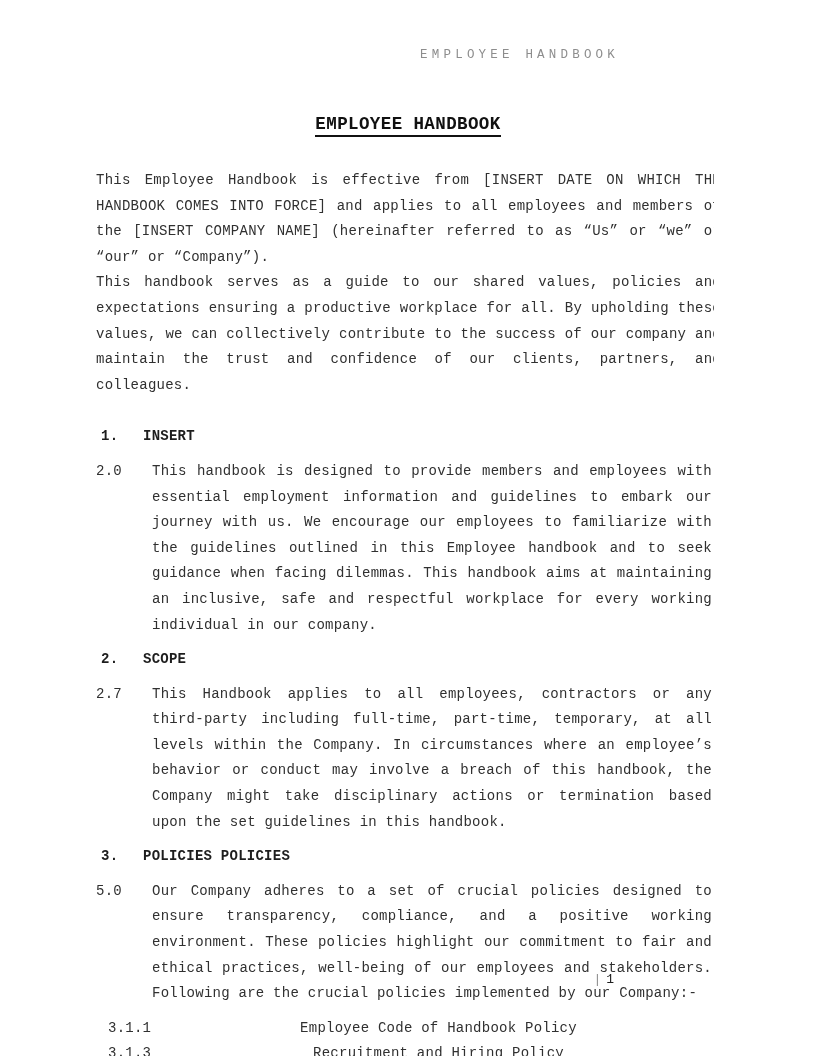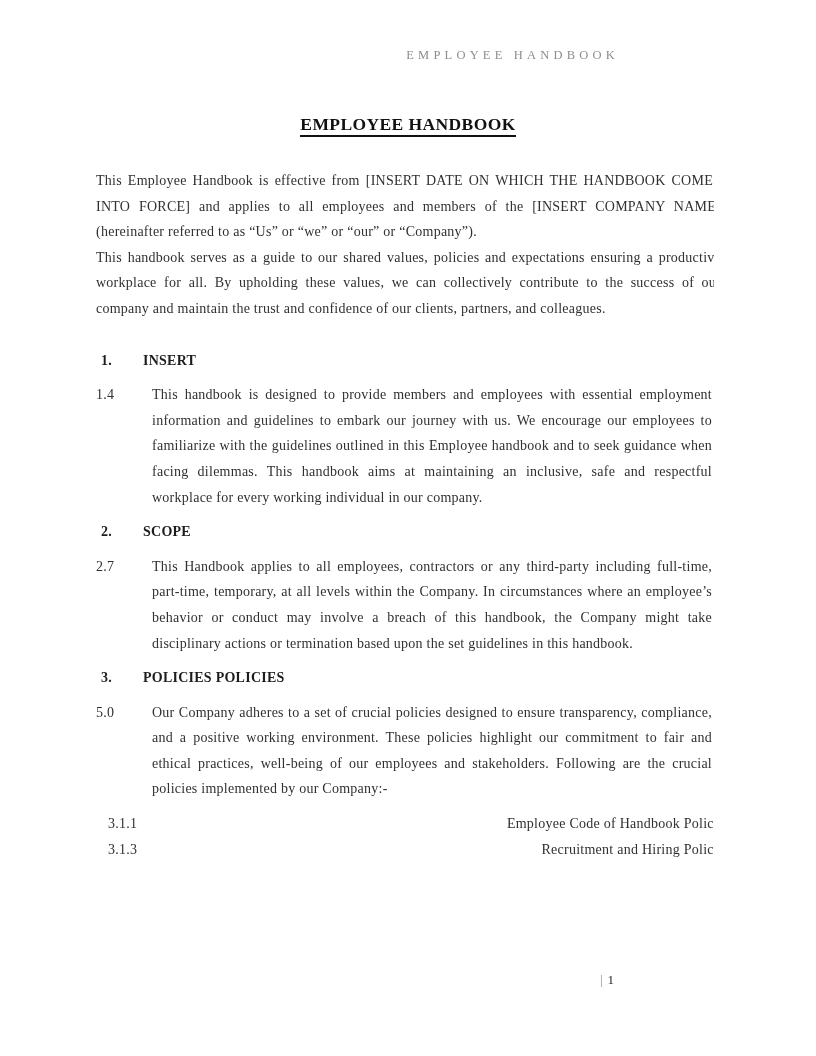--- a/index.html
+++ b/index.html
@@ -5,21 +5,21 @@
   html, body {
     margin: 0;
     padding: 0;
     background: #ffffff;
   }
   .page {
     position: relative;
     width: 714px;
     height: 1056px;
     background: #ffffff;
-    font-family: Liberation Serif, serif;
+    font-family: Liberation Mono, monospace;
     color: #303030;
     overflow: hidden;
   }
   .running-header {
     position: absolute;
     top: 48px;
     right: 95px;
     font-size: 12.5px;
     letter-spacing: 4.2px;
     color: #8d8d8d;
@@ -78,21 +78,21 @@
     left: 0;
     top: 0;
   }
   .item-text {
     margin: 9px;
     text-align: justify;
   }
   .subitem {
     position: relative;
     padding-left: 60px;
-    text-align: right;
+    text-align: center;
   }
   .subitem .num {
     position: absolute;
     left: 12px;
     top: 0;
   }
   .footer {
     position: absolute;
     top: 972px;
     right: 100px;
@@ -123,21 +123,21 @@
     <p class="para">This Employee Handbook is effective from [INSERT DATE ON WHICH THE HANDBOOK COMES INTO FORCE] and applies to all employees and members of the [INSERT COMPANY NAME] (hereinafter referred to as “Us” or “we” or “our” or “Company”).</p>
 
     <p class="para">This handbook serves as a guide to our shared values, policies and expectations ensuring a productive workplace for all. By upholding these values, we can collectively contribute to the success of our company and maintain the trust and confidence of our clients, partners, and colleagues.</p>
 
     <div class="section first">
       <div class="sec-head">
         <span class="num">1.</span>
         <span class="sec-title">INSERT</span>
       </div>
       <div class="item">
-        <span class="num">1.4</span>
+        <span class="num">2.0</span>
         <p class="item-text">This handbook is designed to provide members and employees with essential employment information and guidelines to embark our journey with us. We encourage our employees to familiarize with the guidelines outlined in this Employee handbook and to seek guidance when facing dilemmas. This handbook aims at maintaining an inclusive, safe and respectful workplace for every working individual in our company.</p>
       </div>
     </div>
 
     <div class="section">
       <div class="sec-head">
         <span class="num">2.</span>
         <span class="sec-title">SCOPE</span>
       </div>
       <div class="item">

